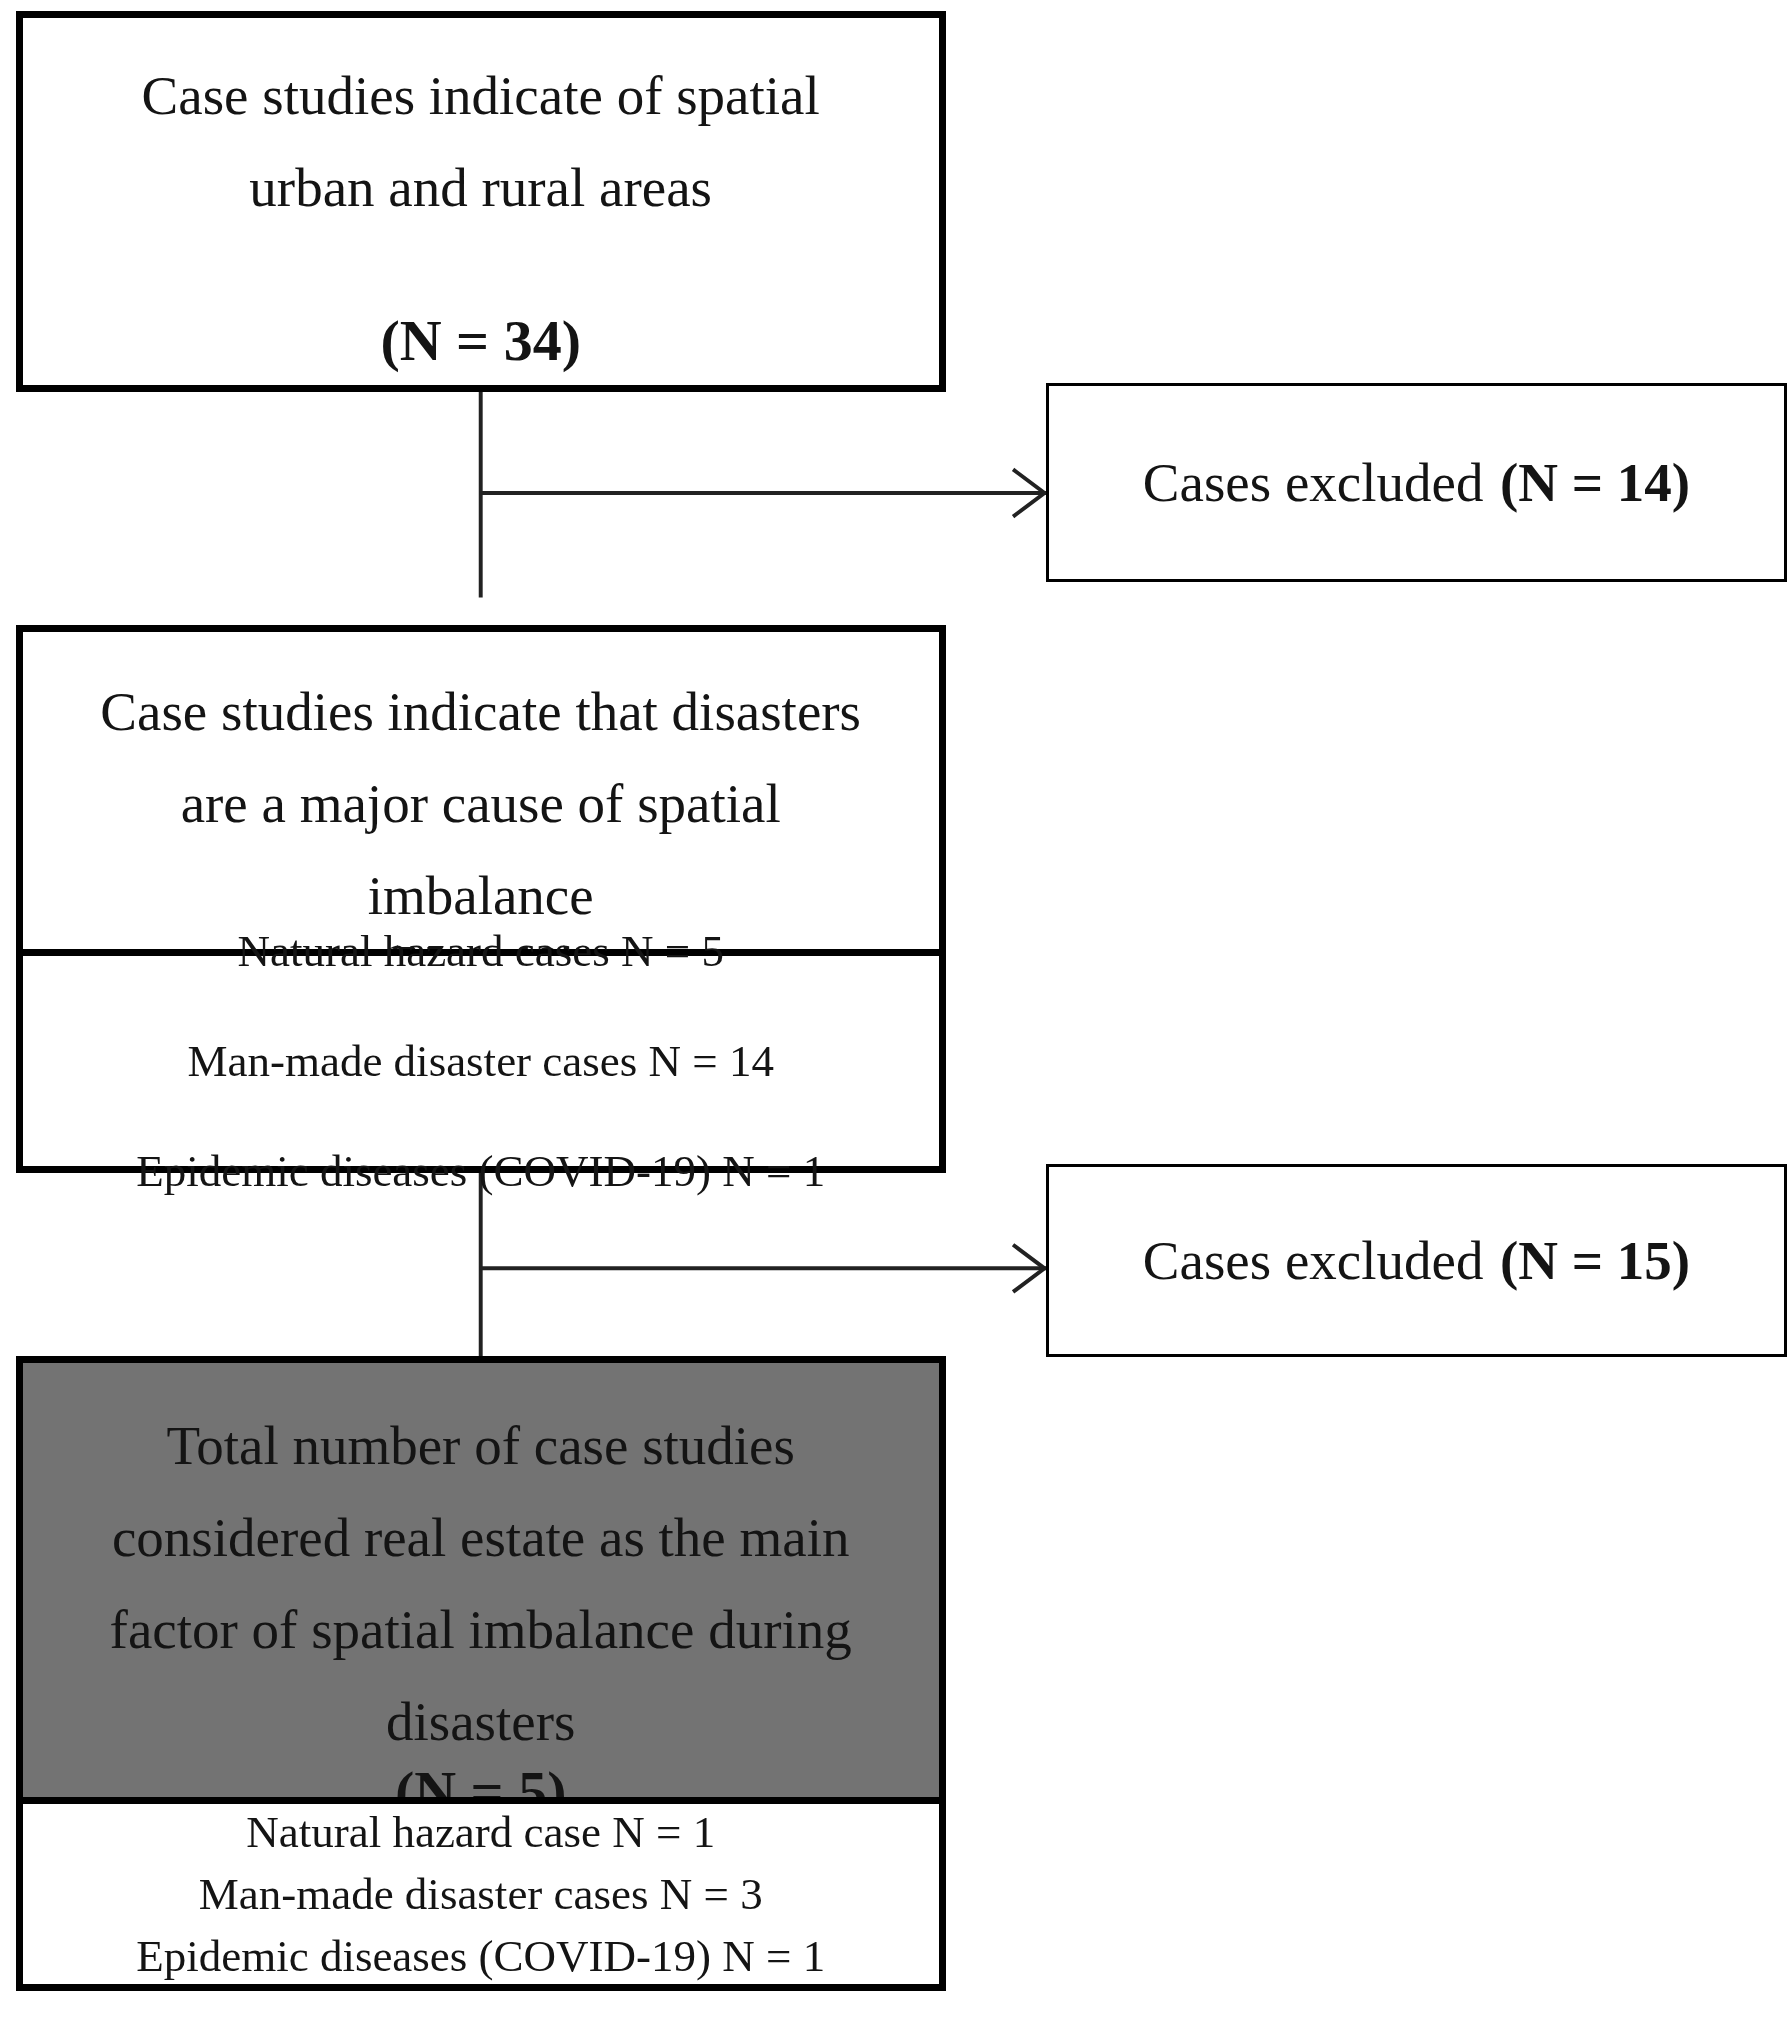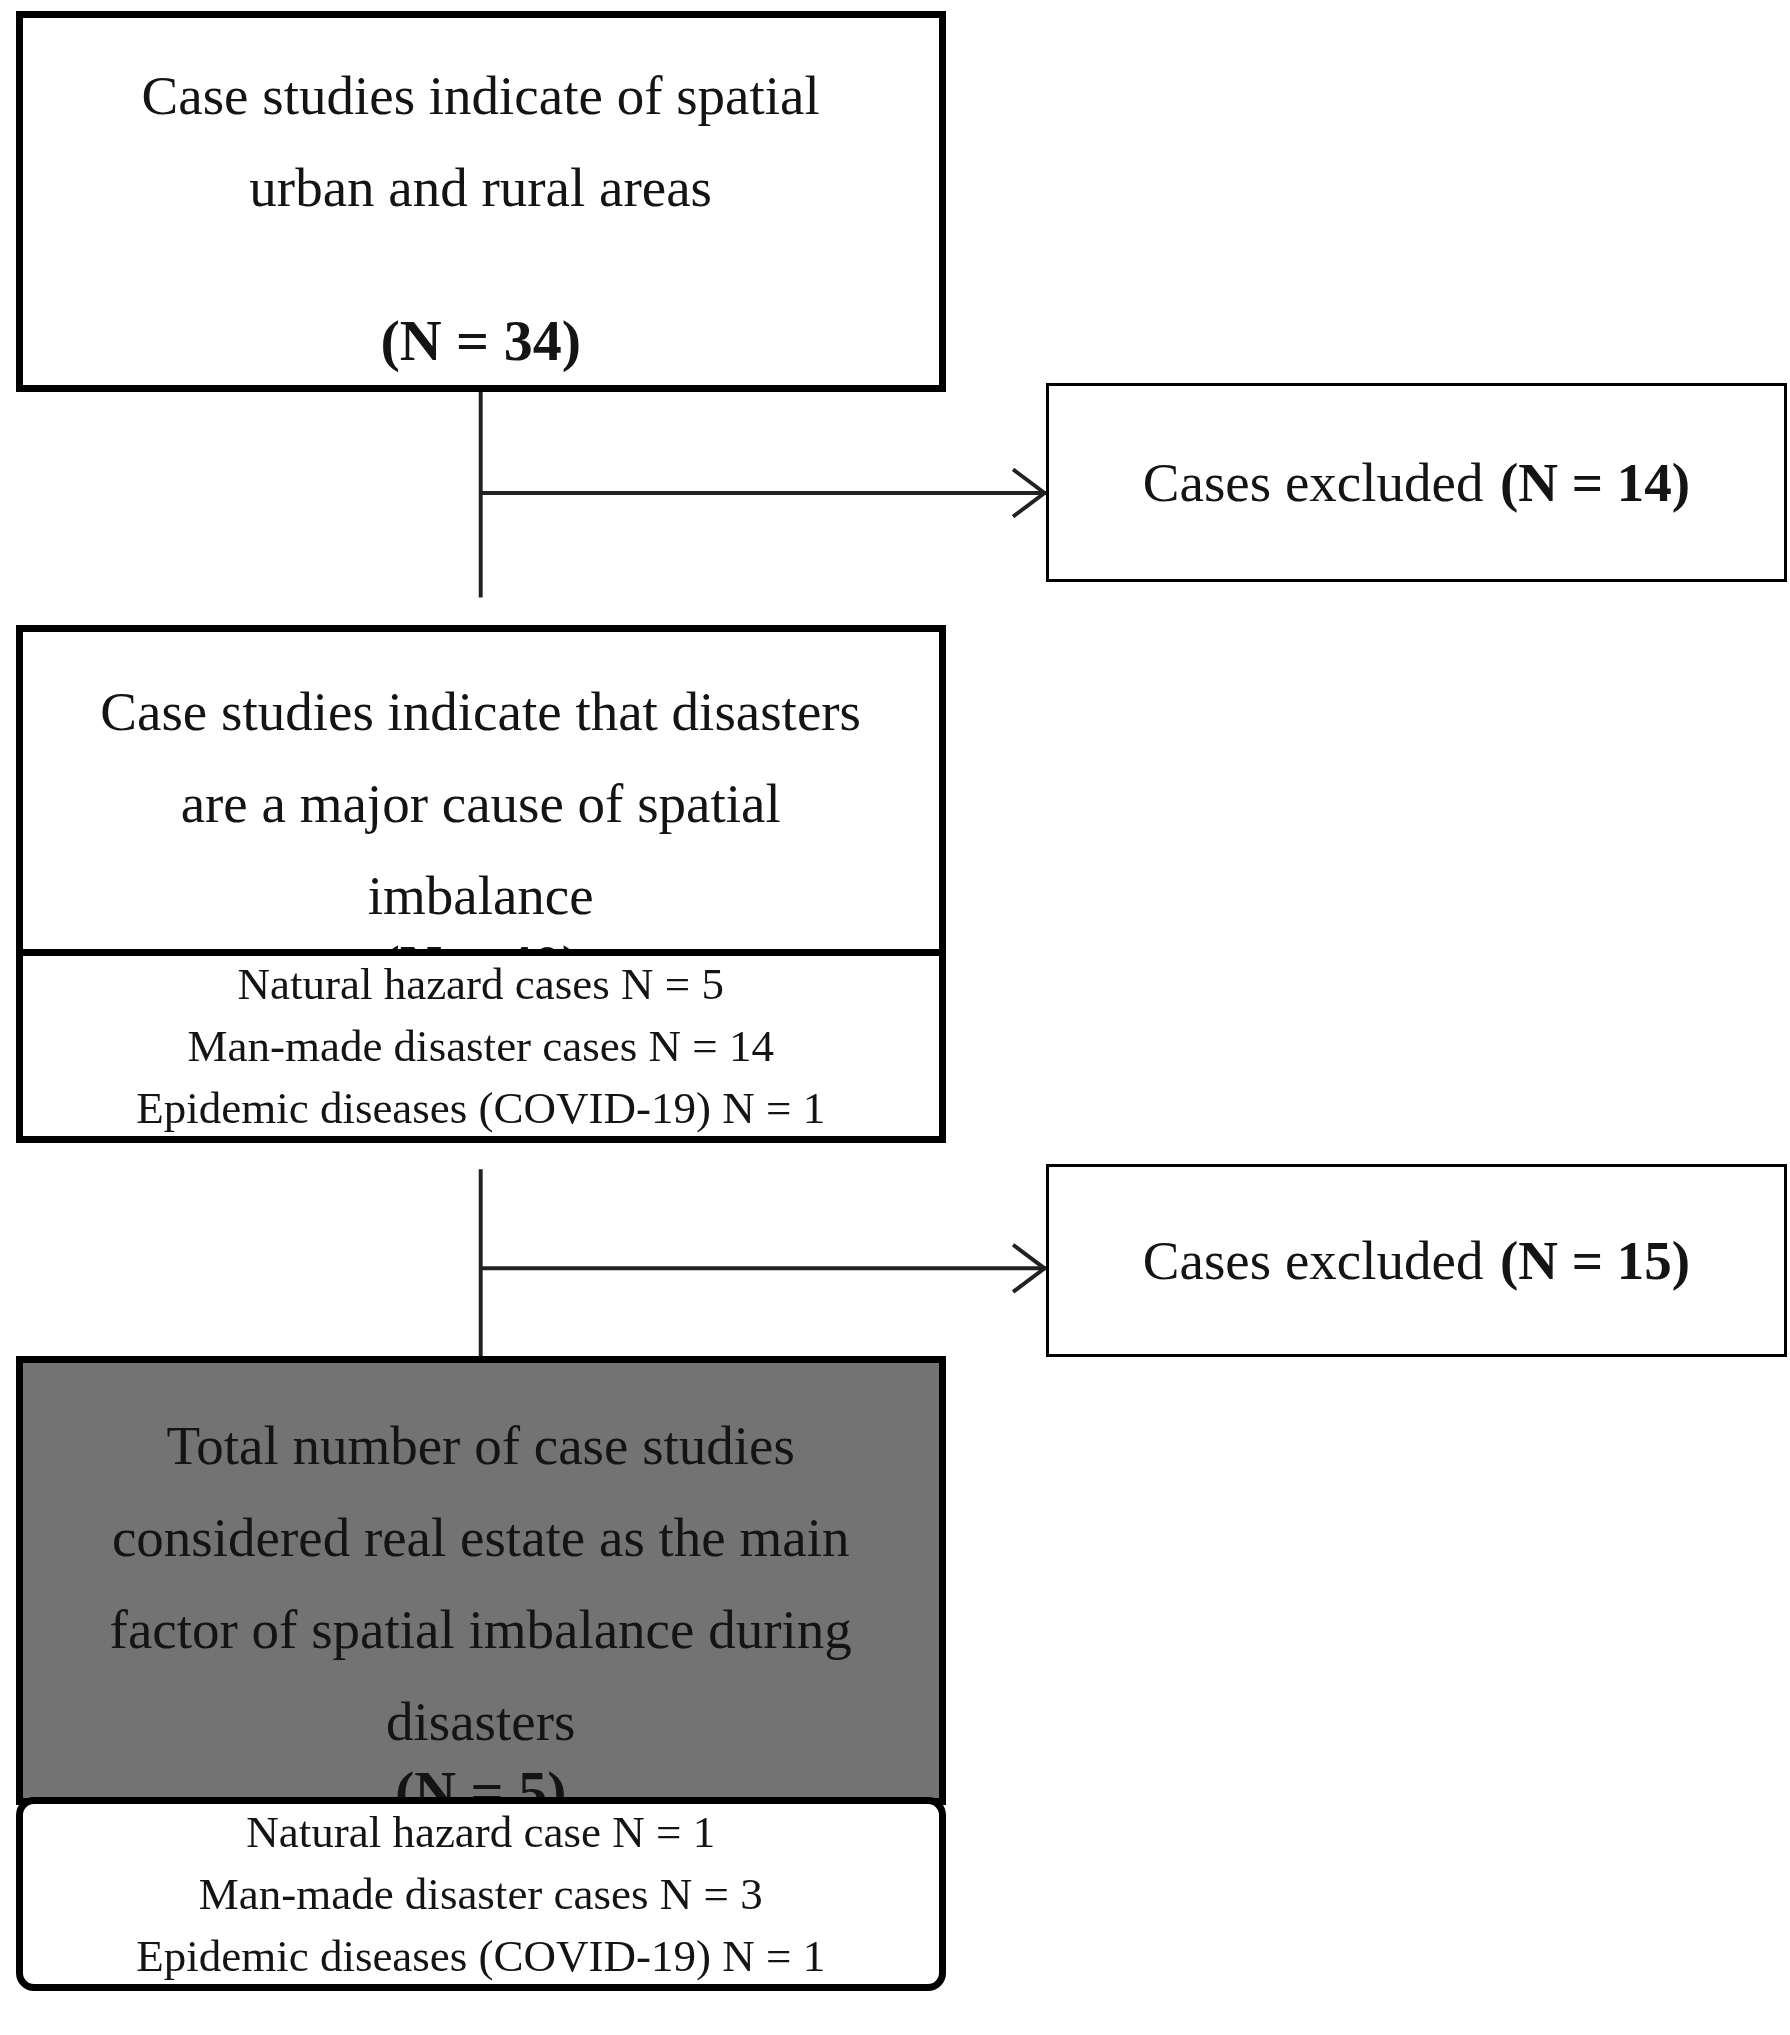--- a/index.html
+++ b/index.html
@@ -120,39 +120,39 @@
     <span class="exn">(N = 14)</span>
   </div>
 
   <div class="mainbox pt2 pb2" style="top: 625px; height: 364px;">
     <div class="line">Case studies indicate that disasters</div>
     <div class="line">are a major cause of spatial</div>
     <div class="line">imbalance</div>
     <div class="nline">(N = 40)</div>
   </div>
 
-  <div class="subbox" style="top: 949px; height: 194px;">
+  <div class="subbox" style="top: 949px; height: 224px; gap: 48px;">
     <div class="line">Natural hazard cases N = 5</div>
     <div class="line">Man-made disaster cases N = 14</div>
     <div class="line">Epidemic diseases (COVID-19) N = 1</div>
   </div>
 
   <div class="exbox" style="top: 1164px; height: 193px;">
     <span>Cases excluded</span>
     <span class="exn">(N = 15)</span>
   </div>
 
   <div class="mainbox pt3 pb3" style="top: 1356px; height: 449px; background: #737373;">
     <div class="line">Total number of case studies</div>
     <div class="line">considered real estate as the main</div>
     <div class="line">factor of spatial imbalance during</div>
     <div class="line">disasters</div>
     <div class="nline">(N = 5)</div>
   </div>
 
-  <div class="subbox" style="top: 1797px; height: 194px; border-radius: 18px;">
+  <div class="subbox" style="top: 1797px; height: 194px;">
     <div class="line">Natural hazard case N = 1</div>
     <div class="line">Man-made disaster cases N = 3</div>
     <div class="line">Epidemic diseases (COVID-19) N = 1</div>
   </div>
 
 </div>
 
 
 </body></html>

